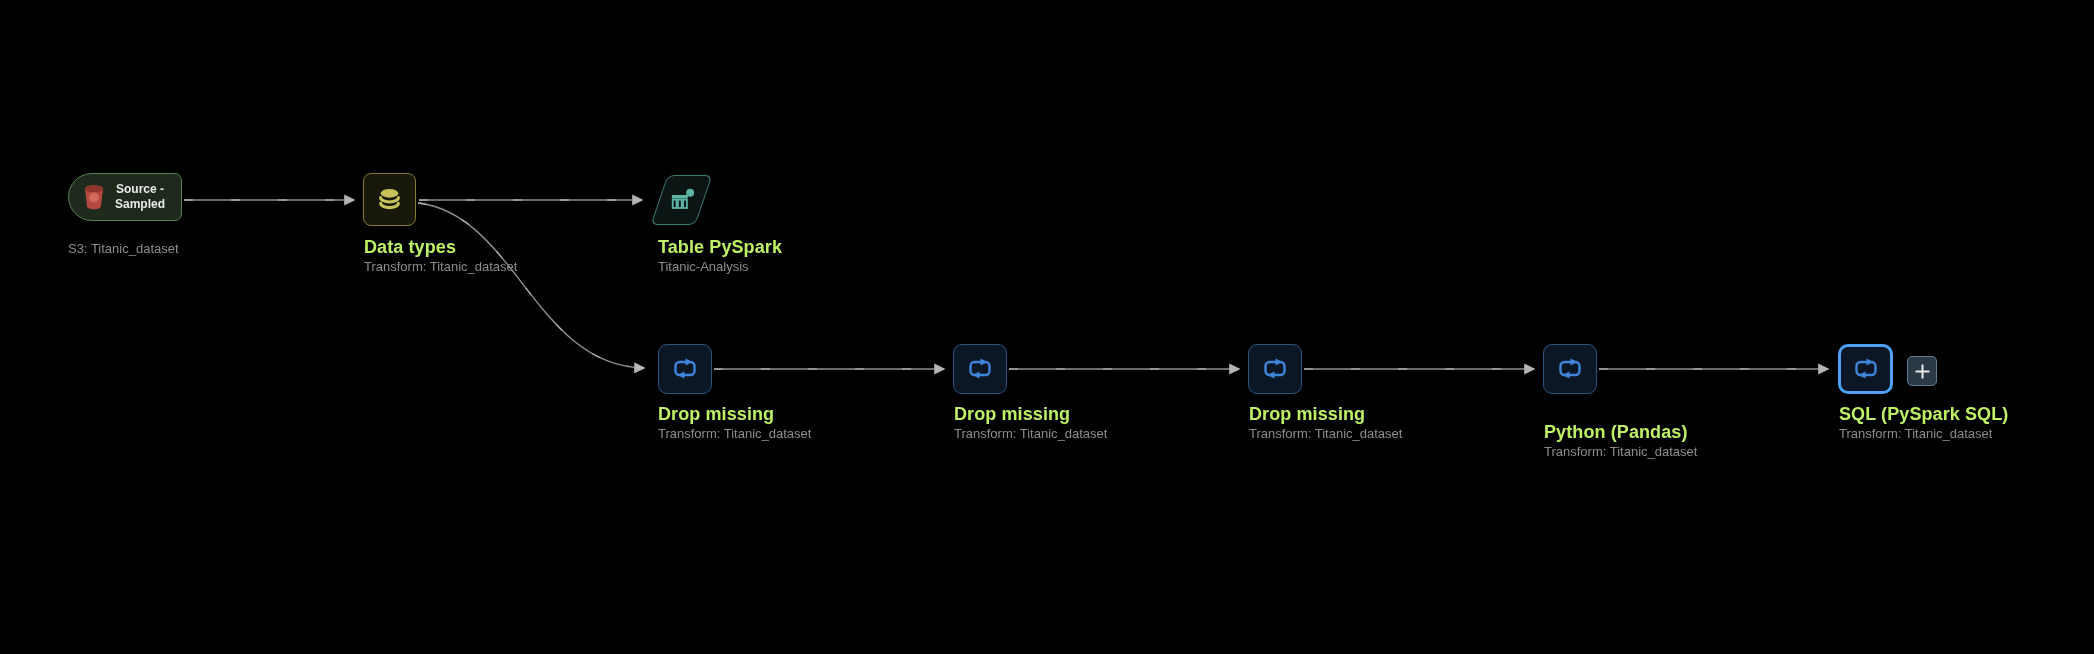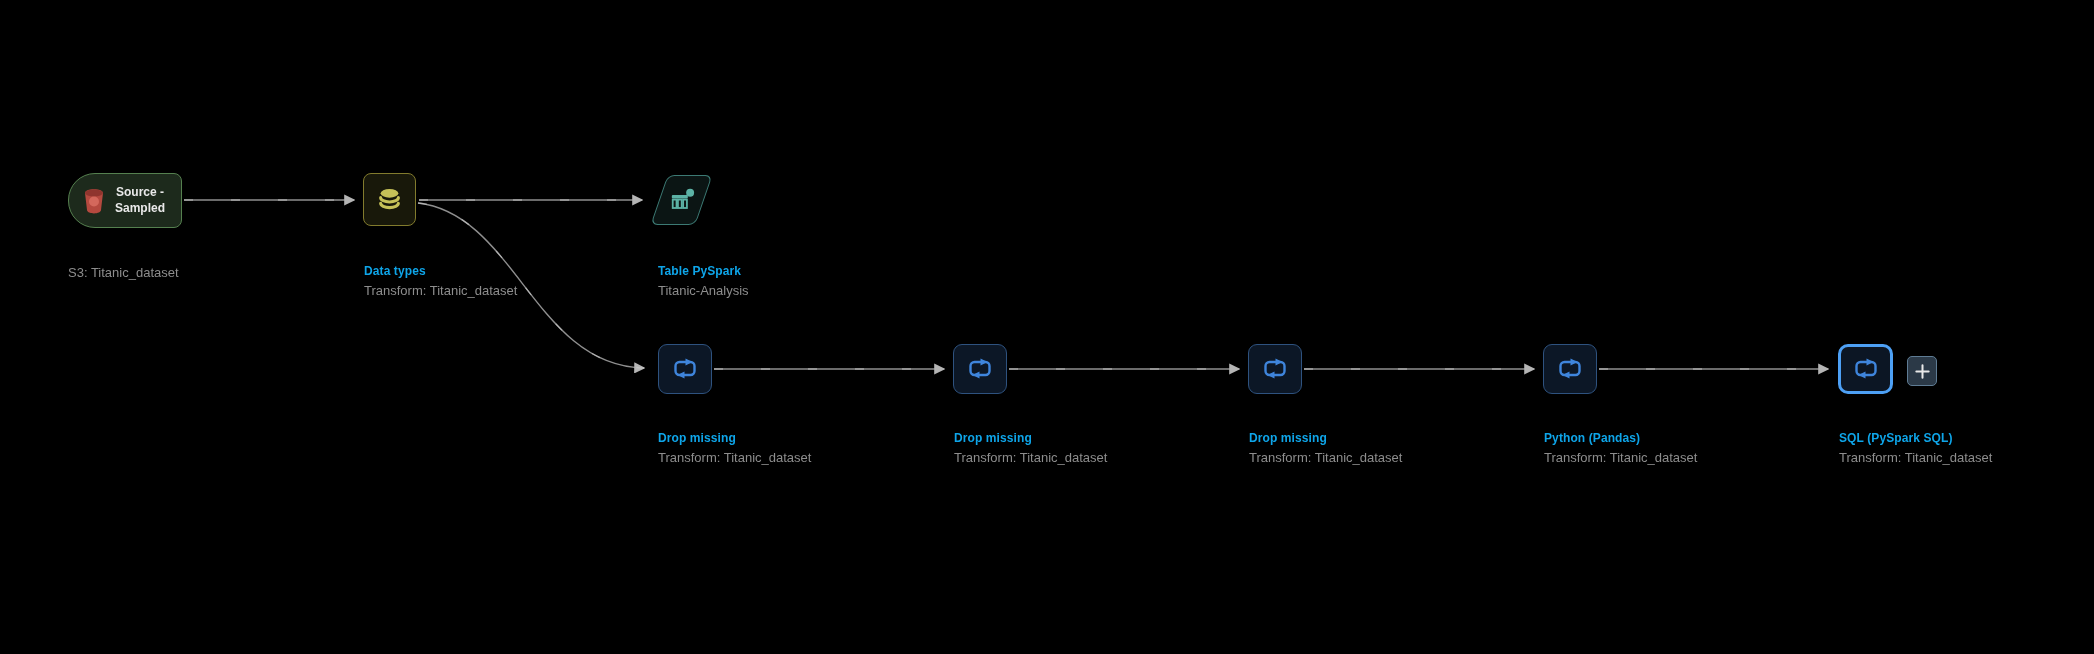--- a/index.html
+++ b/index.html
@@ -11,21 +11,21 @@
     font-family: "Liberation Sans", sans-serif;
     overflow: hidden;
   }
   .edges { position: absolute; left: 0; top: 0; width: 2094px; height: 654px; pointer-events: none; }
   .edge { stroke: #8f8f8f; stroke-width: 1.4; fill: none; }
   .edge-dash { stroke: #d2d2d2; stroke-width: 1.4; fill: none; stroke-dasharray: 9 38; opacity: .55; }
 
   .node { position: absolute; box-sizing: border-box; display: flex; align-items: center; justify-content: center; cursor: pointer; }
 
   .node-source {
-    left: 68px; top: 173px; width: 114px; height: 55px;
+    left: 68px; top: 173px; width: 114px; height: 48px;
     background: #1d2a1c;
     border: 1.5px solid #55804f;
     border-radius: 27px 8px 8px 27px;
     justify-content: flex-start;
     align-items: center;
   }
   .node-source .src-text {
     flex: 1; text-align: center;
     color: #e9e9e9; font-size: 12px; font-weight: 600; line-height: 1.28;
     padding-right: 7px; white-space: pre-line;
@@ -62,31 +62,31 @@
   }
   .t0 { left: 658px; } .t1 { left: 953px; } .t2 { left: 1248px; } .t3 { left: 1543px; } .t4 { left: 1838px; }
 
   .plus-btn {
     left: 1907px; top: 356px; width: 30px; height: 30px;
     background: #2b3947;
     border: 1.5px solid #5f7c94;
     border-radius: 5px;
   }
 
-  .label-block { position: absolute; display: flex; flex-direction: column; gap: 4px; pointer-events: none; margin-top: 24px; }
-  .lbl-title { color: #0ea5e9; font-size: 12px; font-weight: 700; letter-spacing: .1px; line-height: 16px; }
+  .label-block { position: absolute; display: flex; flex-direction: column; gap: 4px; pointer-events: none; }
+  .lbl-title { color: #bef264; font-size: 18px; font-weight: 700; letter-spacing: .1px; line-height: 16px; }
   .lbl-sub   { color: #8d8d8d; font-size: 13px; font-weight: 400; line-height: 16px; }
 
   .lb-source    { left: 68px;  top: 241px; }
   .lb-datatypes { left: 364px; top: 239px; }
   .lb-analysis  { left: 658px; top: 239px; }
   .lb-t0 { left: 658px;  top: 406px; }
   .lb-t1 { left: 954px;  top: 406px; }
   .lb-t2 { left: 1249px; top: 406px; }
-  .lb-t3 { left: 1544px; top: 406px; justify-content: center; }
+  .lb-t3 { left: 1544px; top: 424px; justify-content: center; }
   .lb-t4 { left: 1839px; top: 406px; }
 </style>
 </head>
 <body>
 
 <div class="canvas">
 
   <svg class="edges" width="2094" height="654" viewBox="0 0 2094 654">
     <defs>
       <marker id="arr" viewBox="0 0 8 8" markerWidth="8" markerHeight="8" refX="7" refY="4" orient="auto">

